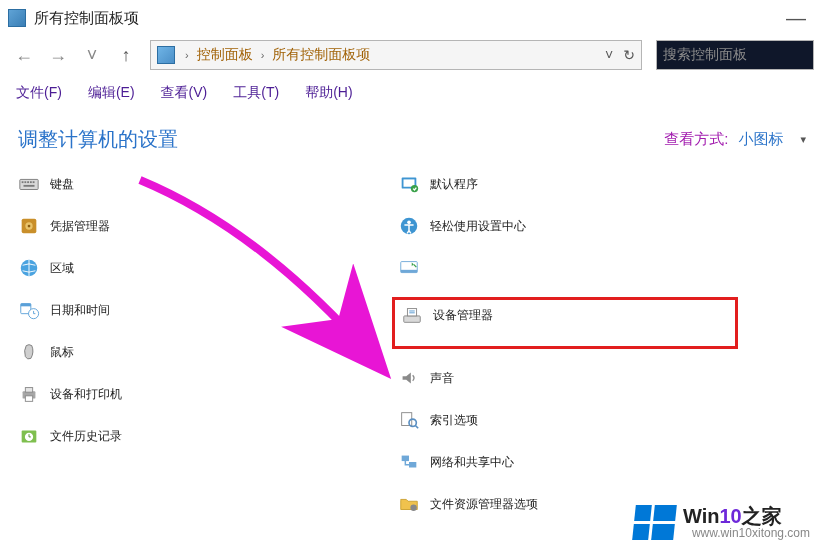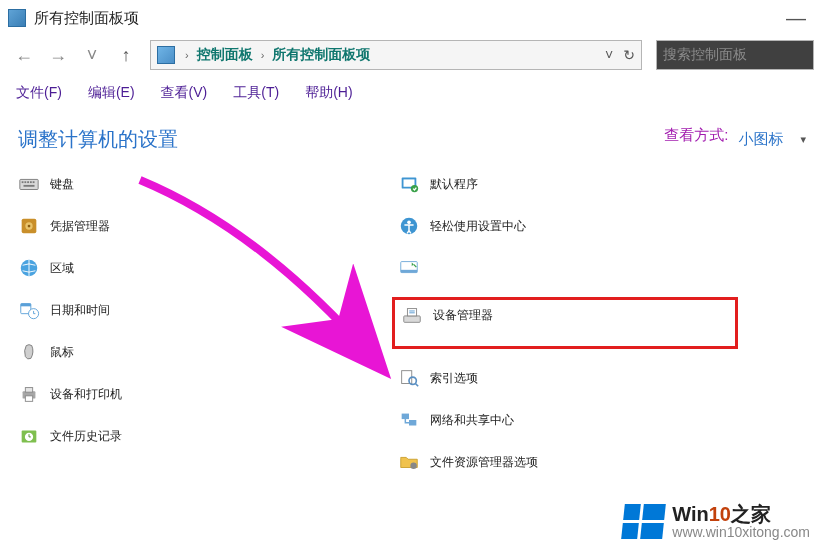--- a/index.html
+++ b/index.html
@@ -54,48 +54,49 @@
     background:#f5f5f5;
     margin-left:4px;
   }
   .addressbox .addr-icon {
     width:18px; height:18px;
     background: linear-gradient(135deg,#6fb4e6,#4b8fc7);
     border:1px solid #2c6ea2;
     margin-right:6px;
     flex-shrink:0;
   }
-  .addressbox .crumb { color:#0f766e; padding:0 4px;font-weight:bold; }
+  .addressbox .crumb { color:#a16207; padding:0 4px; }
   .addressbox .chev { color:#666; font-size:11px; padding:0 4px; }
   .addressbox .tail { margin-left:auto; display:flex; align-items:center; gap:10px; color:#555;}
   .searchbox {
     width: 158px;
     height: 30px;
     border: 1px solid #b5b5b5;
     display:flex;
     align-items:center;
     padding:0 6px;
     margin-left:8px;
     color:#8a8a8a;
-    background:#404040;
+    background:#0f172a;
   }
 
   
   .menubar {
     display:flex;
     gap: 26px;
     padding: 6px 16px 10px 16px;
     font-size: 14px;
     color:#4c1d95;
   }
   .menubar span { cursor:default; }
 
   
   .heading-row {
     display:flex;
+    align-items:center;
     padding: 14px 18px 8px 18px;
   }
   .heading-row .heading {
     color:#2a73c9;
     font-size:20px;
   }
   .heading-row .view-label {
     margin-left:auto;
     color:#a21caf;
     font-size:15px;
@@ -165,22 +166,22 @@
   .win-logo {
     display:grid;
     grid-template-columns: 16px 22px;
     grid-template-rows: 16px 16px;
     gap:3px;
     transform: skewX(-6deg);
   }
   .win-logo div { background:#0078d7; }
   .wm-text { display:flex; flex-direction:column; line-height:1.1; }
   .wm-text .t1 { font-size:20px; font-weight:700; color:#222; }
-  .wm-text .t1 b { color:#c2410c; }
-  .wm-text .t2 { font-size:14px; color:#888; }
+  .wm-text .t1 b { color:#6d28d9; }
+  .wm-text .t2 { font-size:12px; color:#888;margin-left:9px; }
 
   
   .ico svg { width:22px; height:22px; }
 </style>
 </head>
 <body>
 
 <div class="titlebar">
   <div class="app-icon"></div>
   <div class="title">所有控制面板项</div>
@@ -355,20 +356,29 @@
               <rect x="3" y="13" width="18" height="7" rx="1" fill="#d9d9d9" stroke="#888"></rect>
               <rect x="7" y="5" width="10" height="8" fill="#fff" stroke="#888"></rect>
               <rect x="9" y="7" width="6" height="1.2" fill="#6fa8d8"></rect>
               <rect x="9" y="9" width="6" height="1.2" fill="#6fa8d8"></rect>
             </svg>
         </span>
         <span class="label">设备管理器</span>
       </div>
     </div>
 
+    <div class="item">
+      <span class="ico">
+        <svg viewBox="0 0 24 24">
+            <path d="M5 10 H9 L14 6 V18 L9 14 H5 Z" fill="#8a8a8a"></path>
+            <path d="M16 9 Q19 12 16 15" stroke="#8a8a8a" stroke-width="1.4" fill="none"></path>
+          </svg>
+      </span>
+      <span class="label">声音</span>
+    </div>
 
     <div class="item">
       <span class="ico">
         <svg viewBox="0 0 24 24">
             <rect x="4" y="4" width="11" height="14" fill="#fff" stroke="#888"></rect>
             <circle cx="16" cy="15" r="4" fill="none" stroke="#5a8fc2" stroke-width="1.8"></circle>
             <path d="M19 18 L22 21" stroke="#5a8fc2" stroke-width="1.8"></path>
           </svg>
       </span>
       <span class="label">索引选项</span>

